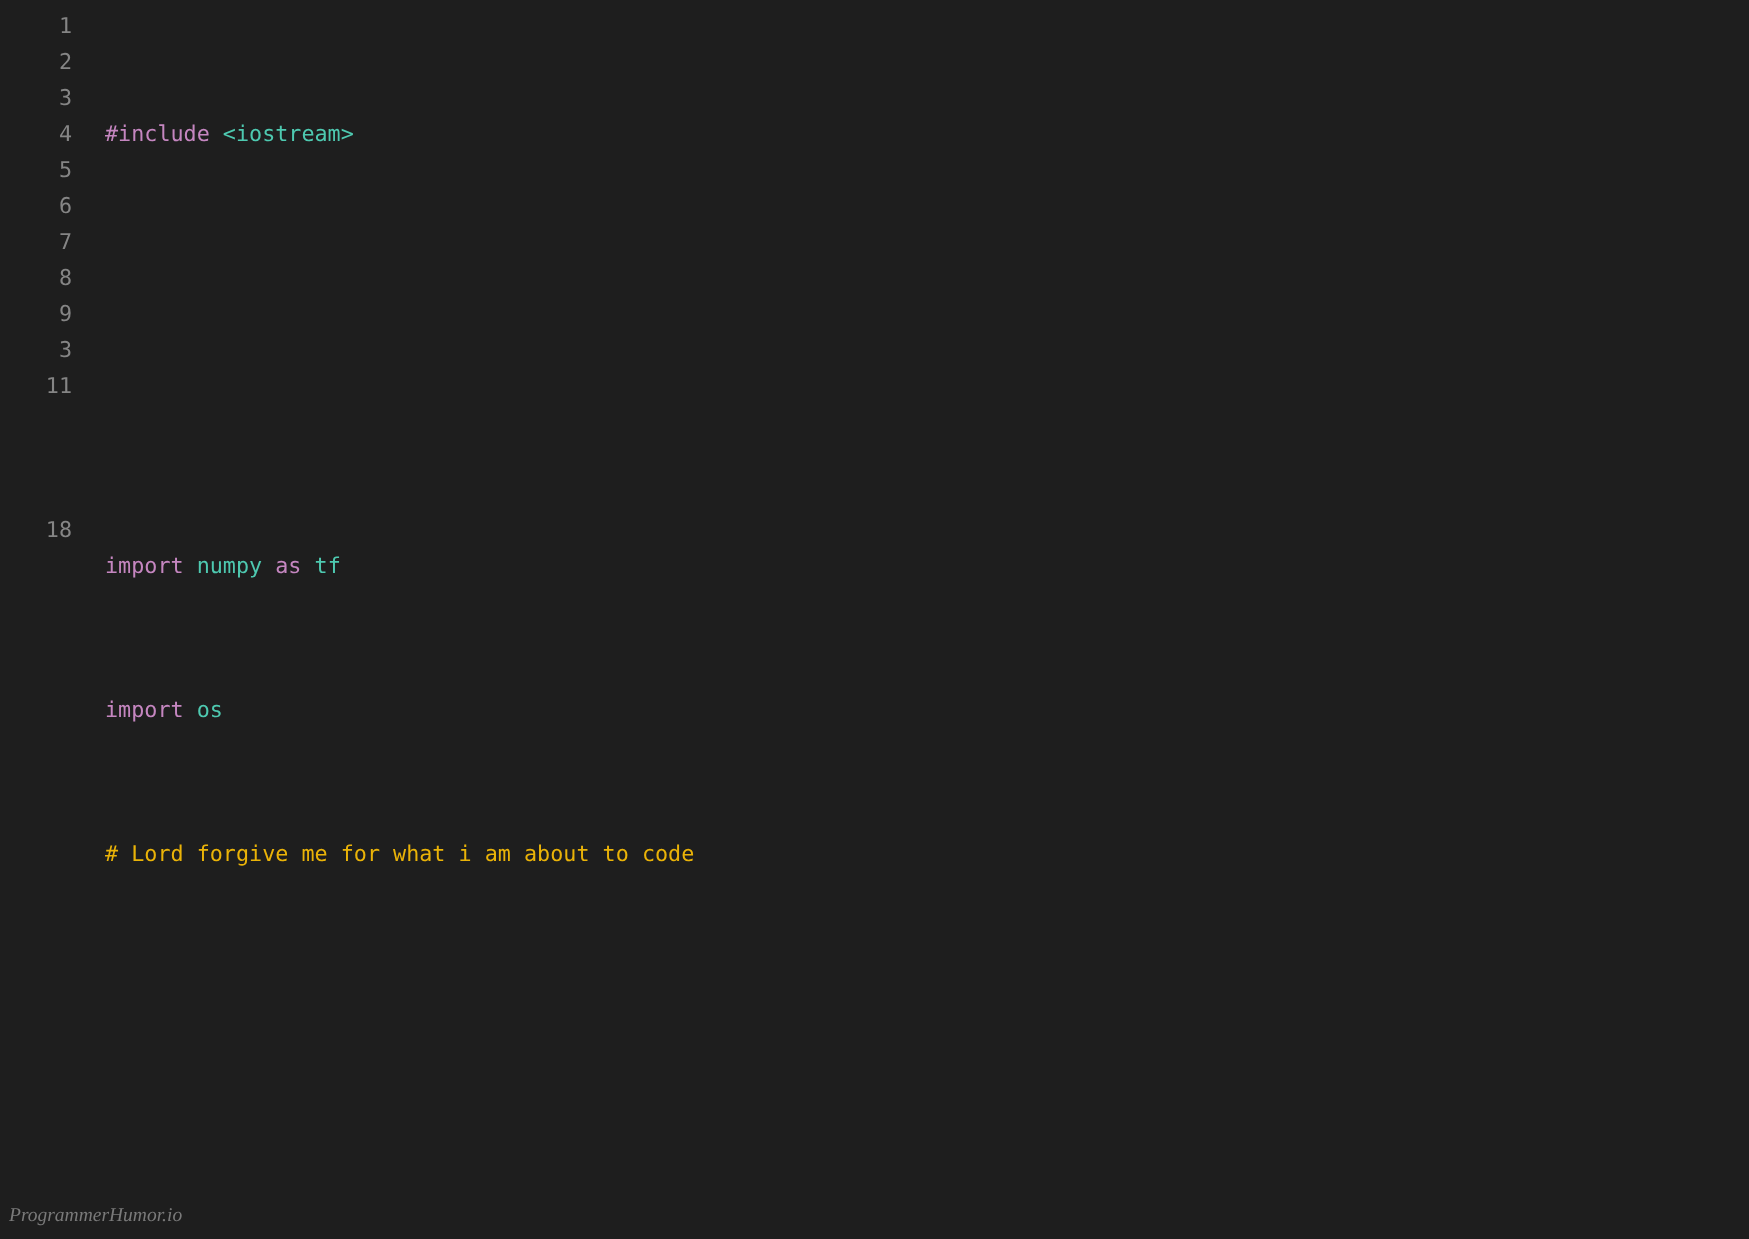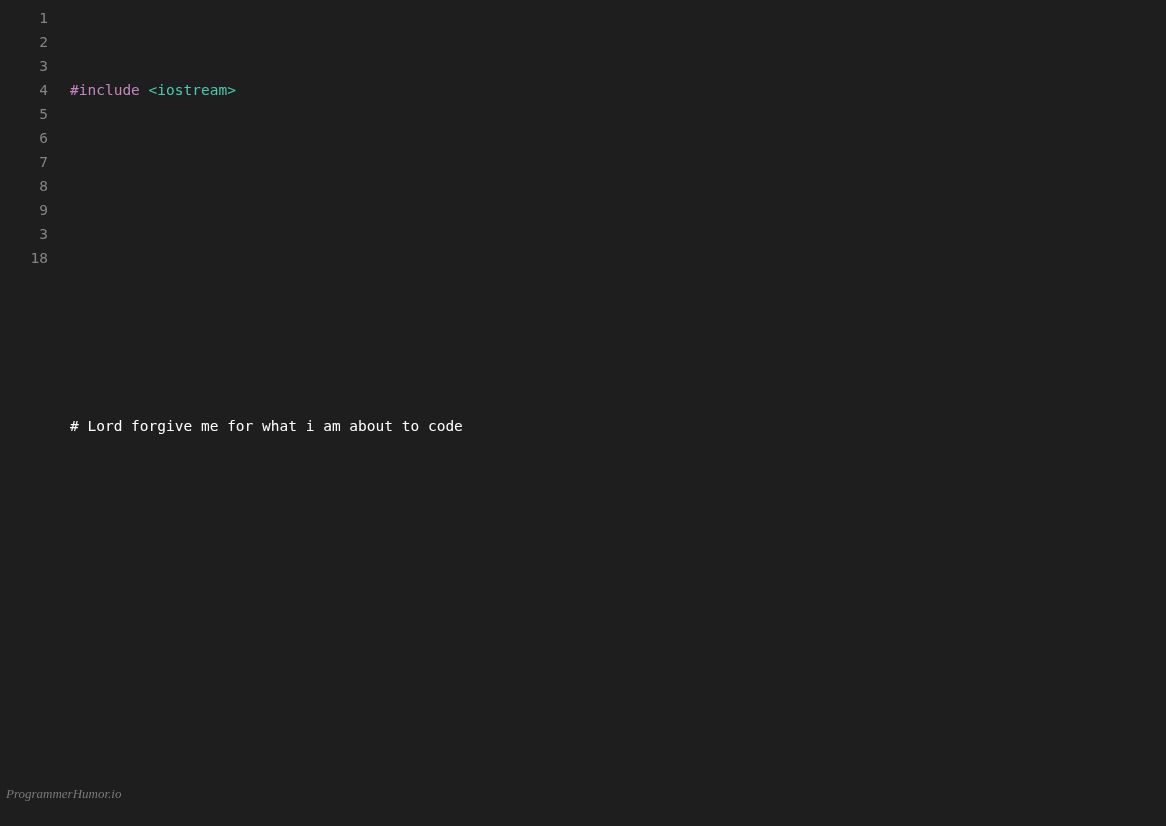--- a/index.html
+++ b/index.html
@@ -32,25 +32,25 @@
     padding: 6px 12px 0 8px;
     white-space: pre-wrap;
     word-break: break-all;
     flex: 1;
   }
   .line { min-height: 24px; }
   .gutter .num { height: 24px; }
   .kw   { color: #c586c0; }        
   .mod  { color: #4ec9b0; }        
   .var  { color: #9cdcfe; }
-  .cmt  { color: #ffffff; }        
+  .cmt  { color: #eab308; }        
   .watermark {
     position: absolute;
     left: 6px;
-    bottom: 20px;
+    bottom: 4px;
     font-family: Georgia, serif;
     font-style: italic;
     font-size: 13px;
     color: #7a7a7a;
   }
 </style>
 </head>
 <body>
 
 <div class="editor">
@@ -58,32 +58,35 @@
     <div class="num">1</div>
     <div class="num">2</div>
     <div class="num">3</div>
     <div class="num">4</div>
     <div class="num">5</div>
     <div class="num">6</div>
     <div class="num">7</div>
     <div class="num">8</div>
     <div class="num">9</div>
     <div class="num">3</div>
+    <div class="num" style="height:96px">11</div>
     <div class="num">18</div>
   </div>
 
   <div class="code">
     
     <div class="line"><span class="kw">#include </span><span class="mod">&lt;iostream&gt;</span></div>
     
     
     <div class="line"> </div>
     <div class="line"> </div>
     
+    <div class="line"><span class="kw">import </span><span class="mod">numpy</span><span class="kw"> as </span><span class="mod">tf</span></div>
     
+    <div class="line"><span class="kw">import </span><span class="mod">os</span></div>
     
     <div class="line"><span class="cmt"># Lord forgive me for what i am about to code</span></div>
     
     
     <div class="line"></div>
     
     
     
     
     

